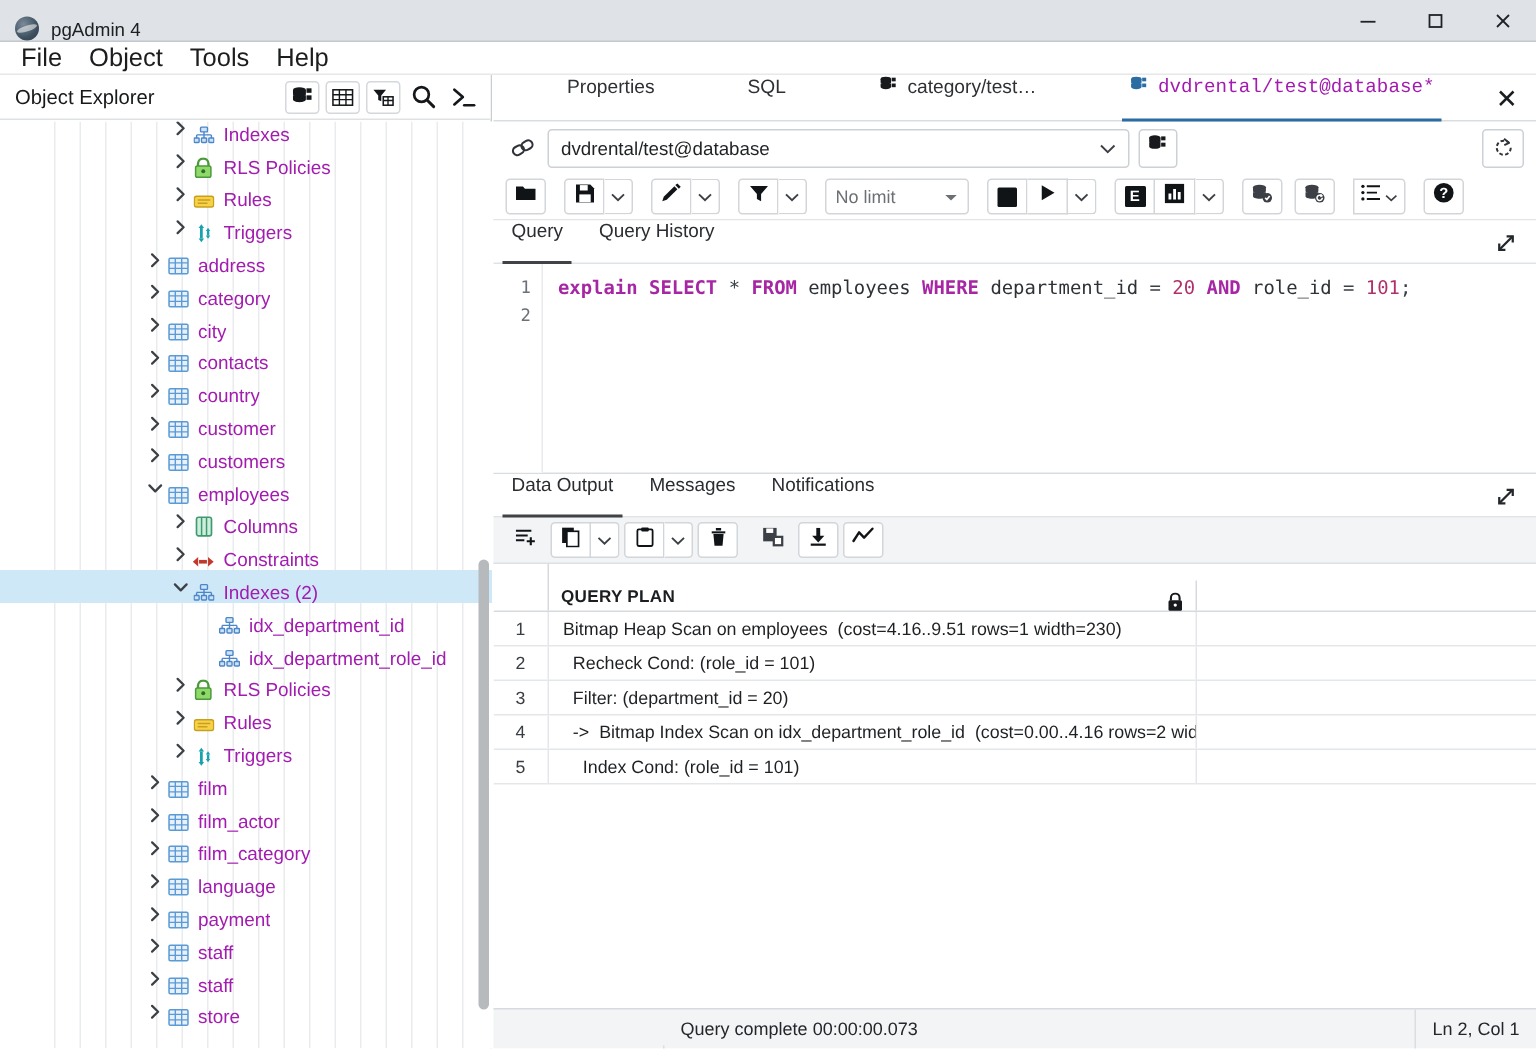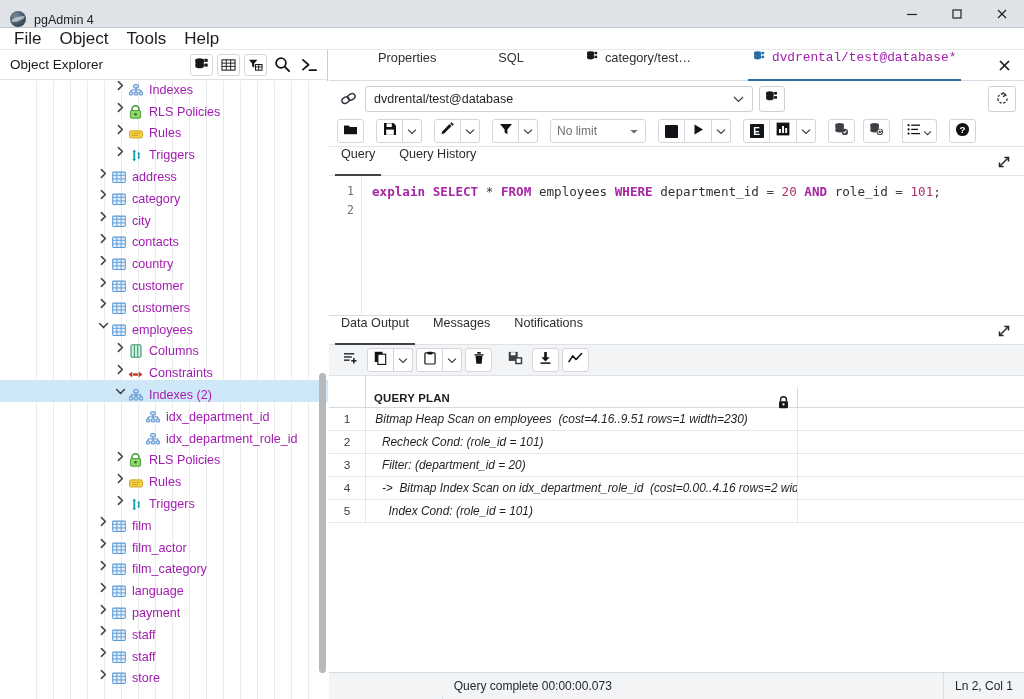--- a/index.html
+++ b/index.html
@@ -238,21 +238,21 @@
     position: relative;
     margin-top: 11px;
   }
   .gcolname { font-size: 11.4px; font-weight: bold; color: #1b1e21; letter-spacing: .2px; }
   .gcoltype { font-size: 11.4px; color: #44484c; }
   .lock-icon { position: absolute; right: 8px; top: 8px; color: #17191c; }
   .growline { display: flex; height: 23px; border-bottom: 1px solid #e4e7ea; }
   .gcell {
     width: 432px; flex: 0 0 432px; border-right: 1px solid #e4e7ea;
     display: flex; align-items: center; font-size: 11.9px; color: #1e2124;
-    padding-left: 6px; white-space: pre; overflow: hidden; font-style: italic;
+    padding-left: 6px; white-space: pre; overflow: hidden;
   }
   .growline .grownum { border-right: 1px solid #e4e7ea; }
 
   
   #statusbar {
     position: absolute; left: 0; bottom: 0; width: 695px; height: 27px;
     background: #f2f4f6; border-top: 1px solid #d7dbdf;
     display: flex; align-items: center; font-size: 12px; color: #24272a;
   }
   .sbcell { padding: 0 11px; height: 27px; display: flex; align-items: center; }

